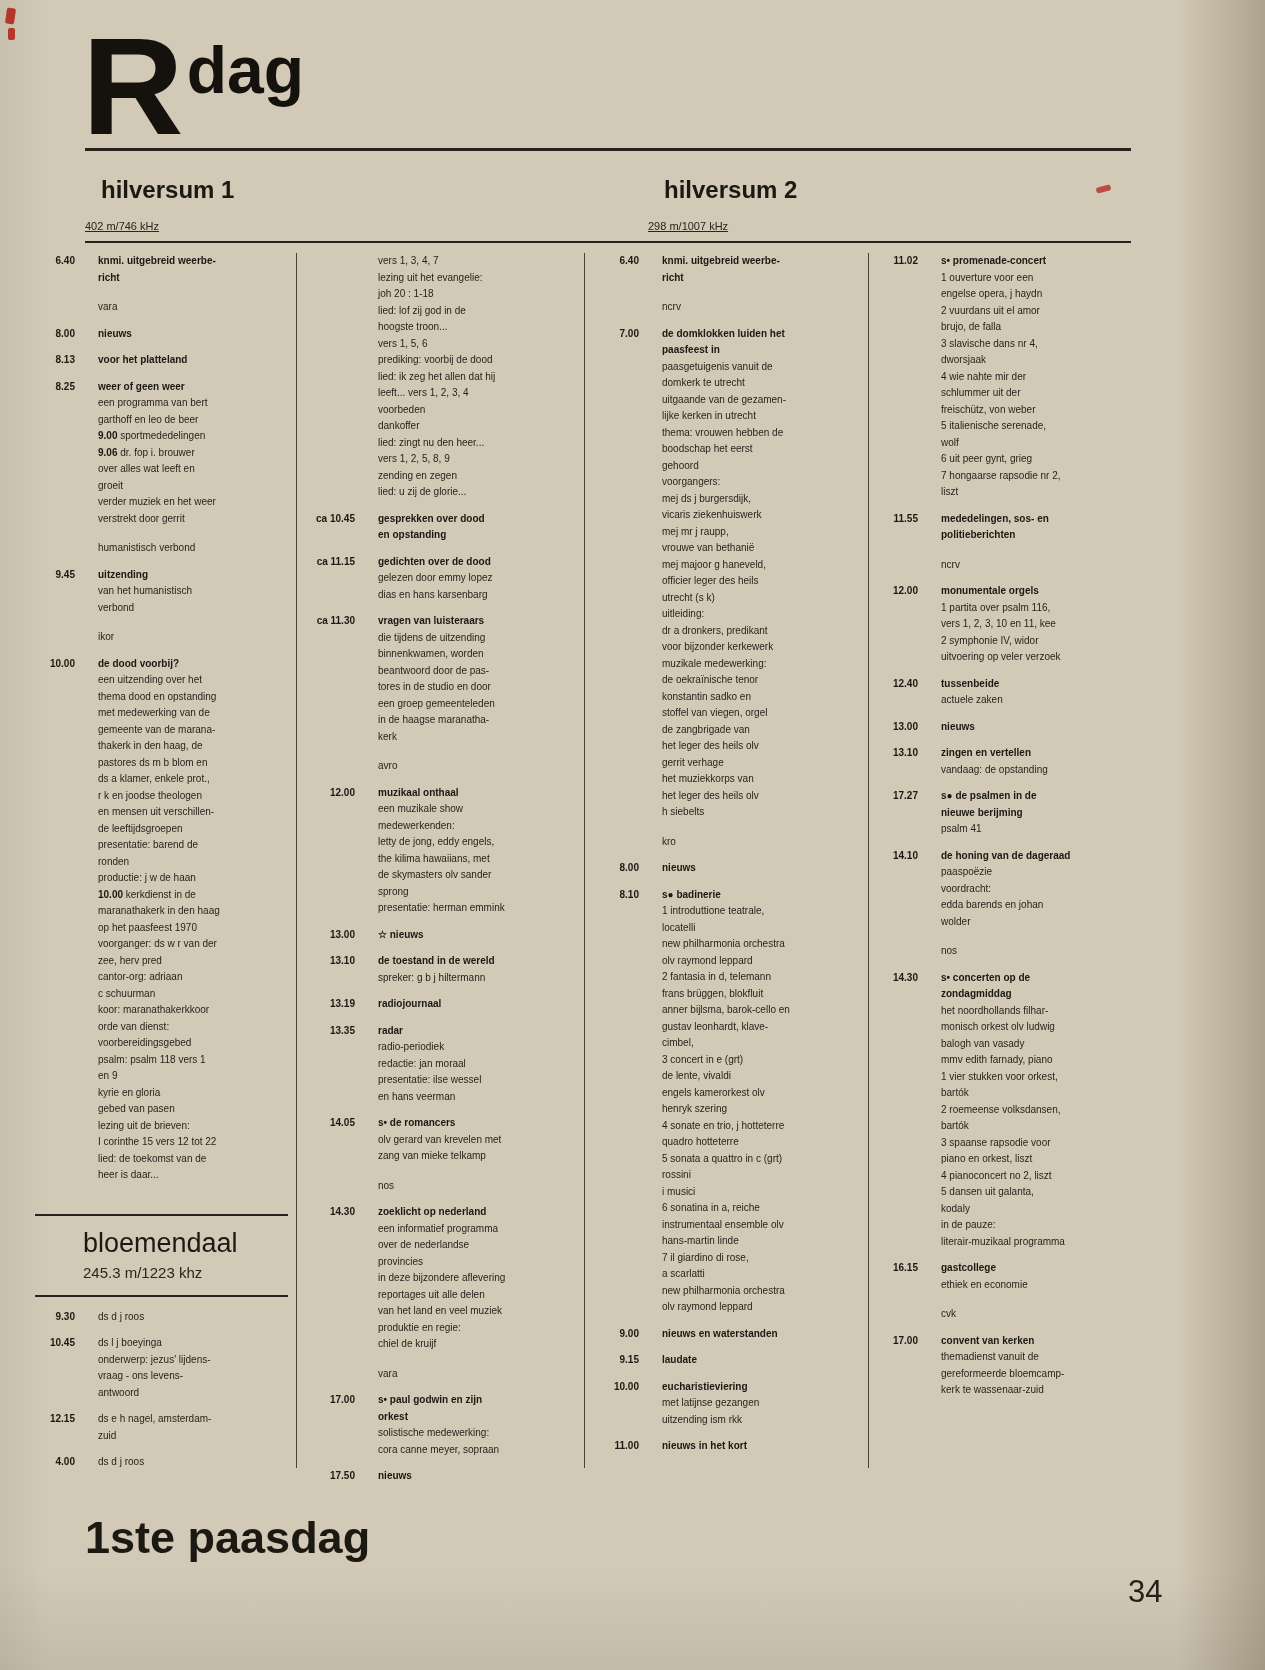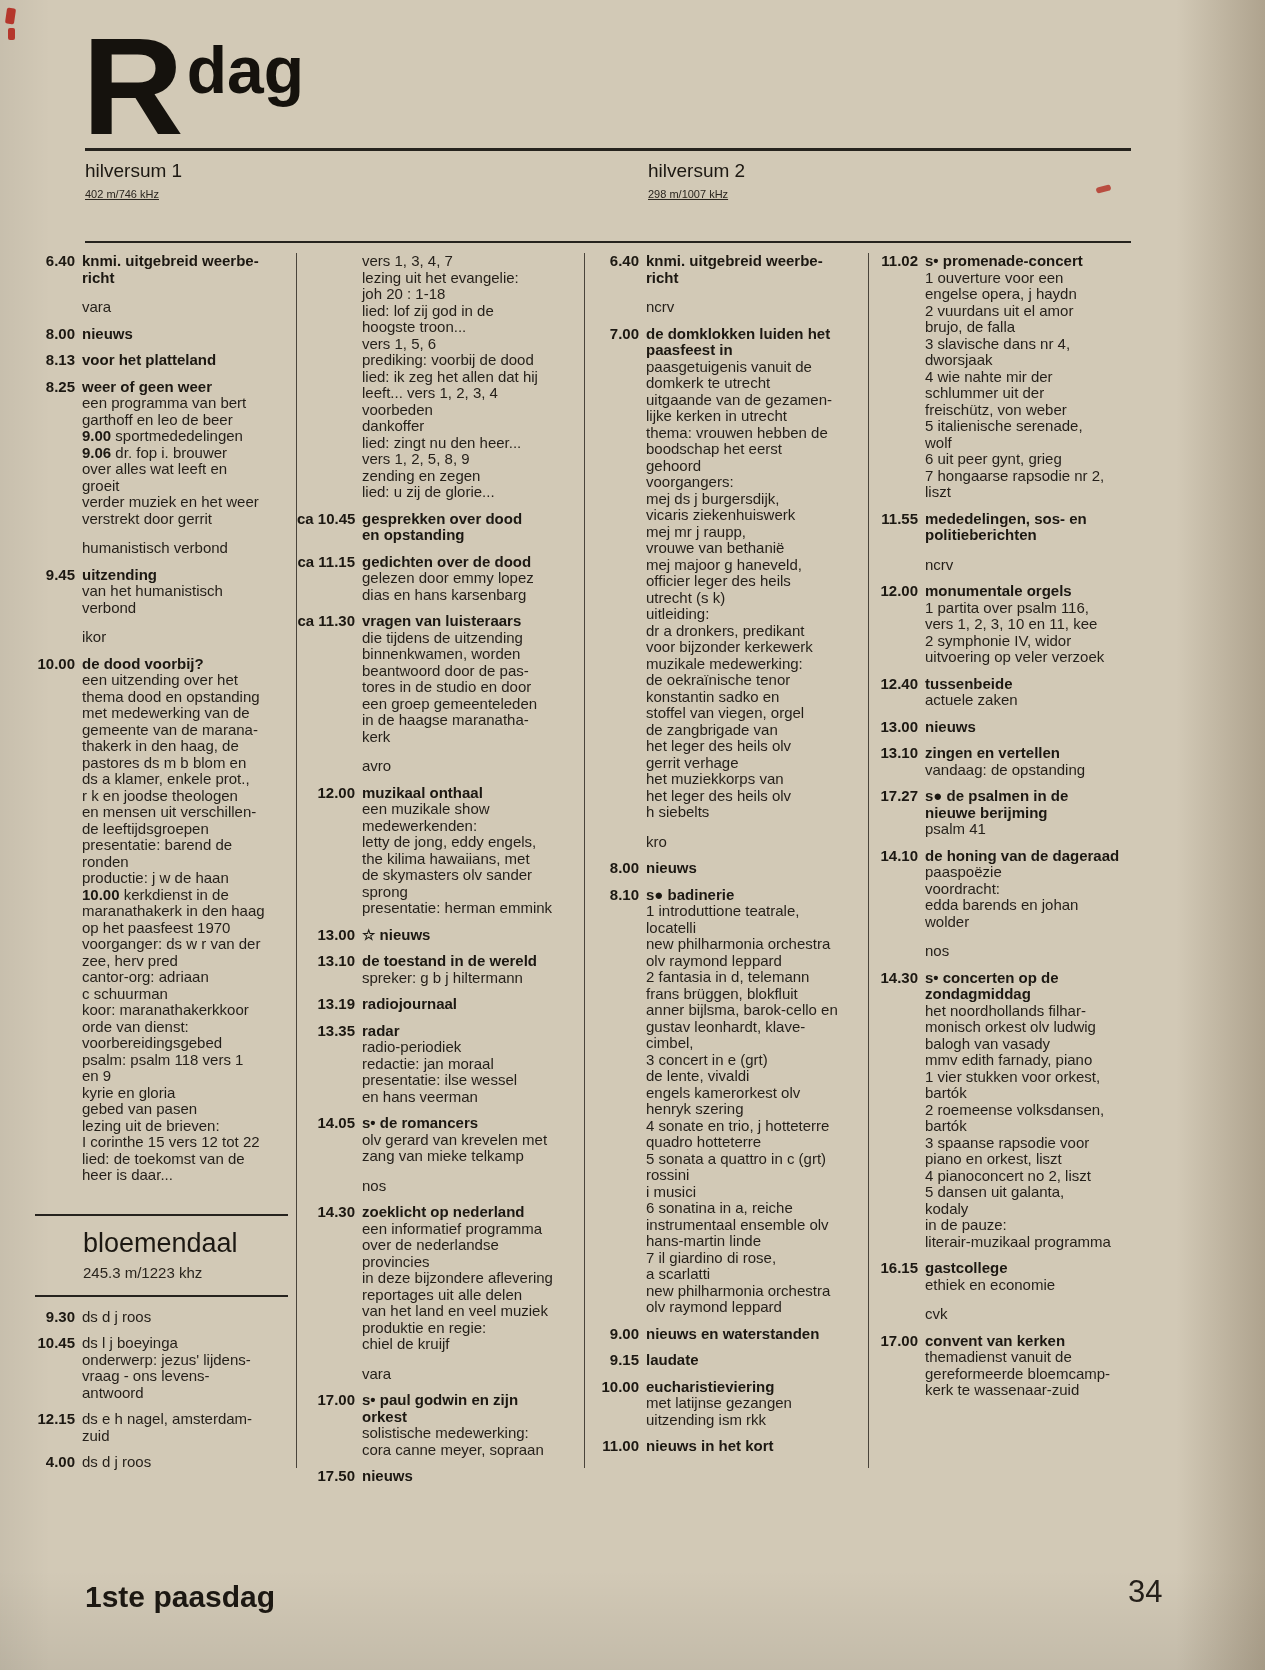--- a/index.html
+++ b/index.html
@@ -29,35 +29,35 @@
   }
   .logo-word{font-size:66px;font-weight:700;color:#15120d;margin-left:8px;margin-top:2px;letter-spacing:0px;}
 
   .rule{position:absolute;background:#26231e;}
   .rule-top{left:85px;top:148px;width:1046px;height:3px;}
   .rule-mid{left:85px;top:241px;width:1046px;height:2px;}
 
   .station{position:absolute;top:160px;}
   .station-1{left:85px;}
   .station-2{left:648px;}
-  .station h1{margin:0;font-size:19px;font-weight:400;letter-spacing:0;color:#1c1812;}
+  .station h1{margin:16px;font-size:24px;font-weight:700;letter-spacing:0;color:#1c1812;}
   .station .freq{font-size:11px;margin-top:6px;color:#2a251e;text-decoration:underline;}
 
   
   .grid{
     position:absolute;left:0;top:253px;width:1265px;height:1215px;
     display:flex;padding-left:35px;box-sizing:border-box;align-items:stretch;
   }
   .col{box-sizing:border-box;border-right:1px solid #4a443b;}
   .col1{width:262px;--tw:40px;}
   .col2{width:288px;--tw:58px;}
   .col3{width:284px;--tw:54px;}
   .col4{width:264px;border-right:none;--tw:49px;}
 
-  .entry{display:flex;margin-top:10px;font-size:15px;line-height:16.5px;}
+  .entry{display:flex;margin-top:10px;font-size:10px;line-height:16.5px;gap:16px;}
   .entry.first{margin-top:0;}
   .entry.network{margin-top:13px;margin-bottom:3px;}
   .time{
     flex:0 0 var(--tw,44px);max-width:var(--tw,44px);
     text-align:right;font-weight:700;white-space:nowrap;
     padding-right:7px;color:#1c1812;
   }
   .content{flex:1;min-width:0;}
   .title-line{font-weight:700;white-space:nowrap;color:#1c1812;}
   .body-line{white-space:nowrap;}
@@ -65,21 +65,21 @@
   .net-line{white-space:nowrap;}
 
   
   .bloem{margin-top:30px;padding-right:8px;}
   .bd-rule{height:2px;background:#26231e;margin-right:0;}
   .bloem h2{margin:12px 0 0 0;font-size:27px;font-weight:400;padding-left:48px;color:#1c1812;}
   .bloem .freq{font-size:15px;margin:5px 0 14px 0;padding-left:48px;color:#2a251e;}
   .bloem .bd-entries{margin-top:12px;}
 
   
-  .footer-left{position:absolute;left:85px;top:1580px;font-size:30px;font-weight:700;color:#1c1812;letter-spacing:0;}
+  .footer-left{position:absolute;left:85px;top:1512px;font-size:45px;font-weight:700;color:#1c1812;letter-spacing:0;}
   .page-number{position:absolute;left:1128px;top:1574px;font-size:31px;color:#241f19;}
 </style>
 </head>
 <body>
 
 <div class="page">
 
   <div class="print-mark mark-a"></div>
   <div class="print-mark mark-b"></div>
   <div class="print-mark mark-c"></div>

